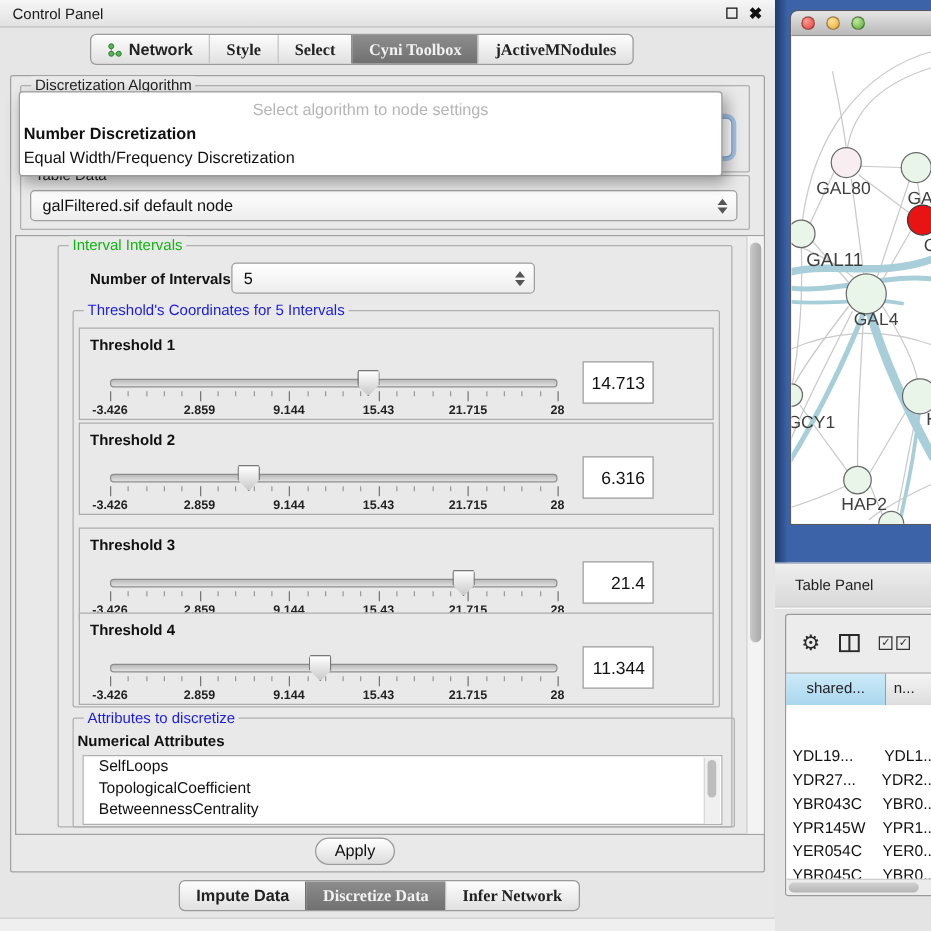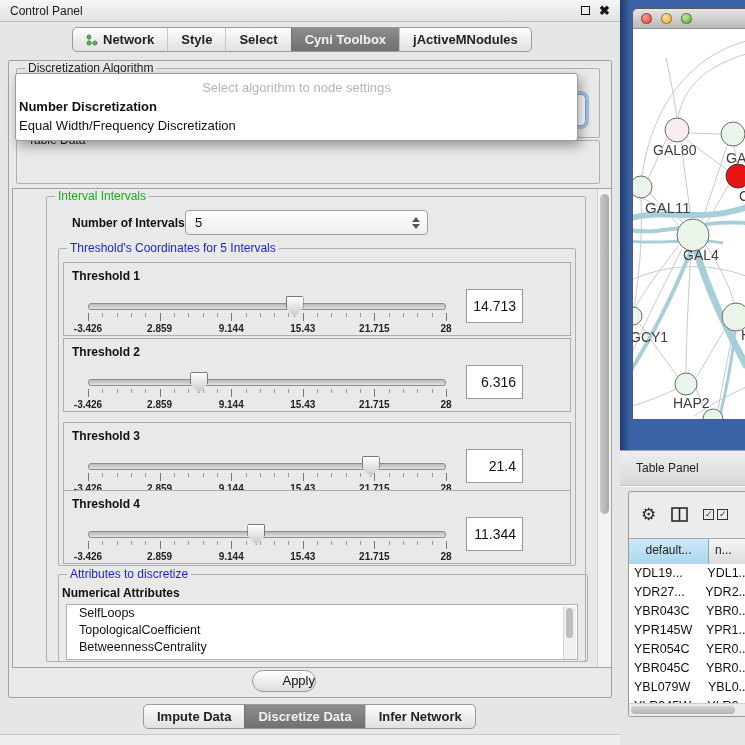--- a/index.html
+++ b/index.html
@@ -9,21 +9,21 @@
   #left-panel{left:0;top:0;width:620px;height:745px;background:#e6e6e6;}
   #cp-titlebar{left:0;top:0;width:620px;height:22px;
     background:linear-gradient(#f6f6f6,#e2e2e2);border-bottom:1px solid #bdbdbd;}
   #cp-title{left:10px;top:0;height:22px;line-height:22px;font-size:12px;color:#1a1a1a;}
   #float-ic{left:581px;top:6px;width:9px;height:9px;border:1.5px solid #111;background:transparent;}
   #close-ic{left:599px;top:2px;font-size:13px;font-weight:bold;color:#111;line-height:18px;}
   .tabgroup{display:inline-flex;border:1px solid #9a9a9a;border-radius:5px;overflow:hidden;
     background:linear-gradient(#fdfdfd,#e0e0e0);height:25px;}
   .tab{padding:0 13px;line-height:25px;font-size:13px;font-weight:600;color:#222;
     display:flex;align-items:center;gap:5px;}
-  .tab + .tab{border-left:1px solid #c4c4c4;}
+  .tab + .tab{border-left:1px solid #c4c4c4;font-family:Liberation Serif, serif;}
   .tab.sel{background:linear-gradient(#8d8d8d,#707070);color:#f2f2f2;border-left:1px solid #707070;}
   #top-tabs{left:72px;top:27px;}
   #outer-panel{left:8px;top:60px;width:604px;height:638px;background:#e9e9e9;
     border:1px solid #a2a2a2;border-radius:2px;}
   .group{border:1px solid #b0b0b0;border-radius:2px;}
   .gtitle{position:absolute;top:-8px;left:8px;background:#e9e9e9;padding:0 3px;
     font-size:12px;color:#222;white-space:nowrap;}
   .gtitle.green{color:#12b412;}
   .gtitle.blue{color:#1c1ce0;}
   #algo-group{left:16px;top:68px;width:584px;height:70px;}
@@ -69,21 +69,21 @@
   .tvalue{position:absolute;left:402px;top:26px;width:57px;height:34px;background:#fff;
     border:1px solid #999;font-size:14px;color:#111;text-align:right;line-height:32px;
     padding-right:6px;box-sizing:border-box;}
   #attr-group{left:58px;top:574px;width:530px;height:88px;}
   #attr-header{left:62px;top:586px;font-size:12px;font-weight:bold;color:#111;}
   #attr-list{left:66px;top:604px;width:512px;height:56px;background:#fff;border:1px solid #b0b0b0;overflow:hidden;}
   .attr-item{font-size:12.5px;color:#111;line-height:17px;padding-left:12px;white-space:nowrap;}
   #attr-scroll{position:absolute;right:1px;top:1px;width:12px;height:54px;background:#f0f0f0;border-left:1px solid #d8d8d8;}
   #attr-scroll .thumb-v{position:absolute;left:2px;top:2px;width:7px;height:30px;border-radius:4px;background:#bdbdbd;}
   #apply-btn{left:252px;top:670px;width:64px;height:22px;border:1px solid #9a9a9a;border-radius:11px;
-    background:linear-gradient(#ffffff,#dcdcdc);font-size:13px;color:#111;text-align:right;line-height:20px;}
+    background:linear-gradient(#ffffff,#dcdcdc);font-size:13px;color:#111;text-align:center;line-height:20px;}
   #bottom-tabs{left:143px;top:704px;}
   #left-footer{left:0;top:734px;width:620px;height:11px;background:#efefef;border-top:1px solid #c9c9c9;}
   
   #desktop{left:620px;top:0;width:125px;height:450px;background:#3c63a7;}
   #desktop:before{content:"";position:absolute;left:0;top:0;width:10px;height:100%;
     background:linear-gradient(90deg,#1d3b6c,#3c63a7);}
   #netwin{left:632px;top:8px;width:120px;height:412px;border:1px solid #5a5a5a;
     border-radius:6px 6px 0 0;overflow:hidden;background:#fff;}
   #netwin-titlebar{position:absolute;left:0;top:0;width:100%;height:20px;
     background:linear-gradient(#e6e6e6,#b8b8b8);border-bottom:1px solid #8f8f8f;
@@ -104,21 +104,21 @@
   #ttoolbar{position:absolute;left:0;top:0;width:100%;height:44px;display:flex;align-items:center;gap:15px;padding-left:12px;box-sizing:border-box;}
   #gear{font-size:17px;color:#2a2a2a;line-height:17px;}
   .cbwrap{display:flex;gap:3px;}
   .cb{width:9px;height:9px;border:1.5px solid #333;font-size:9px;line-height:8px;color:#333;text-align:center;}
   #thead{position:absolute;left:0;top:46px;width:100%;height:25px;display:flex;border-top:1px solid #a8a8a8;border-bottom:1px solid #a8a8a8;}
   .hc{font-size:12px;color:#222;line-height:23px;box-sizing:border-box;}
   .hc1{width:80px;background:linear-gradient(#cdeaf8,#a9d7ee);border-right:1px solid #8fa3ad;text-align:center;}
   .hc2{flex:1;background:linear-gradient(#f4f4f4,#dddddd);padding-left:6px;}
   #trows{position:absolute;left:0;top:72px;width:100%;height:140px;background:#fff;overflow:hidden;}
   .trow{display:flex;height:19px;}
-  .tcell{font-size:12.5px;color:#111;line-height:19px;box-sizing:border-box;white-space:nowrap;}
+  .tcell{font-size:12.5px;color:#111;line-height:19px;box-sizing:border-box;white-space:nowrap;margin-top:32px;}
   .tcell.c0{width:80px;padding-left:5px;border-right:0;}
   .tcell.c1{flex:1;padding-left:4px;}
   #hscroll{position:absolute;left:0;top:211px;width:100%;height:12px;background:#ececec;border-top:1px solid #cfcfcf;}
   #hscroll .thumb-h{position:absolute;left:2px;top:2px;width:104px;height:8px;border-radius:4px;
     background:linear-gradient(#d2d2d2,#b5b5b5);}
 </style>
 </head>
 <body>
 
 <div id="left-panel" class="abs">
@@ -160,20 +160,27 @@
   </div>
   <div id="algo-combo" class="abs"></div>
   <div id="algo-popup" class="abs">
     <div id="popup-placeholder">Select algorithm to node settings</div>
     <div class="popup-item b">Number Discretization</div>
     <div class="popup-item">Equal Width/Frequency Discretization</div>
   </div>
 
   <div id="tabledata-group" class="abs group">
     <span class="gtitle">Table Data</span>
+  </div>
+  <div id="tabledata-combo" class="abs combo">
+    <span class="ctext">galFiltered.sif default node</span>
+    <span class="stepper">
+        <i class="up"></i>
+        <i class="dn"></i>
+      </span>
   </div>
 
   <div id="scrollpane" class="abs"></div>
   <div id="interval-group" class="abs group">
     <span class="gtitle green">Interval Intervals</span>
   </div>
   <div id="numint-label" class="abs">Number of Intervals</div>
   <div id="numint-combo" class="abs combo">
     <span class="ctext">5</span>
     <span class="stepper">
@@ -472,21 +479,21 @@
       <svg width="17" height="15" viewBox="0 0 17 15">
         <rect x="1" y="1" width="15" height="13" fill="none" stroke="#2a2a2a" stroke-width="1.6"></rect>
         <line x1="8.5" y1="1" x2="8.5" y2="14" stroke="#2a2a2a" stroke-width="1.6"></line>
       </svg>
       <span class="cbwrap">
         <span class="cb">✓</span>
         <span class="cb">✓</span>
       </span>
     </div>
     <div id="thead">
-      <div class="hc hc1">default...</div>
+      <div class="hc hc1">shared...</div>
       <div class="hc hc2">n...</div>
     </div>
     <div id="trows">
         <div class="trow">
           <div class="tcell c0">YDL19...</div>
           <div class="tcell c1">YDL1...</div>
         </div>
         <div class="trow">
           <div class="tcell c0">YDR27...</div>
           <div class="tcell c1">YDR2...</div>

